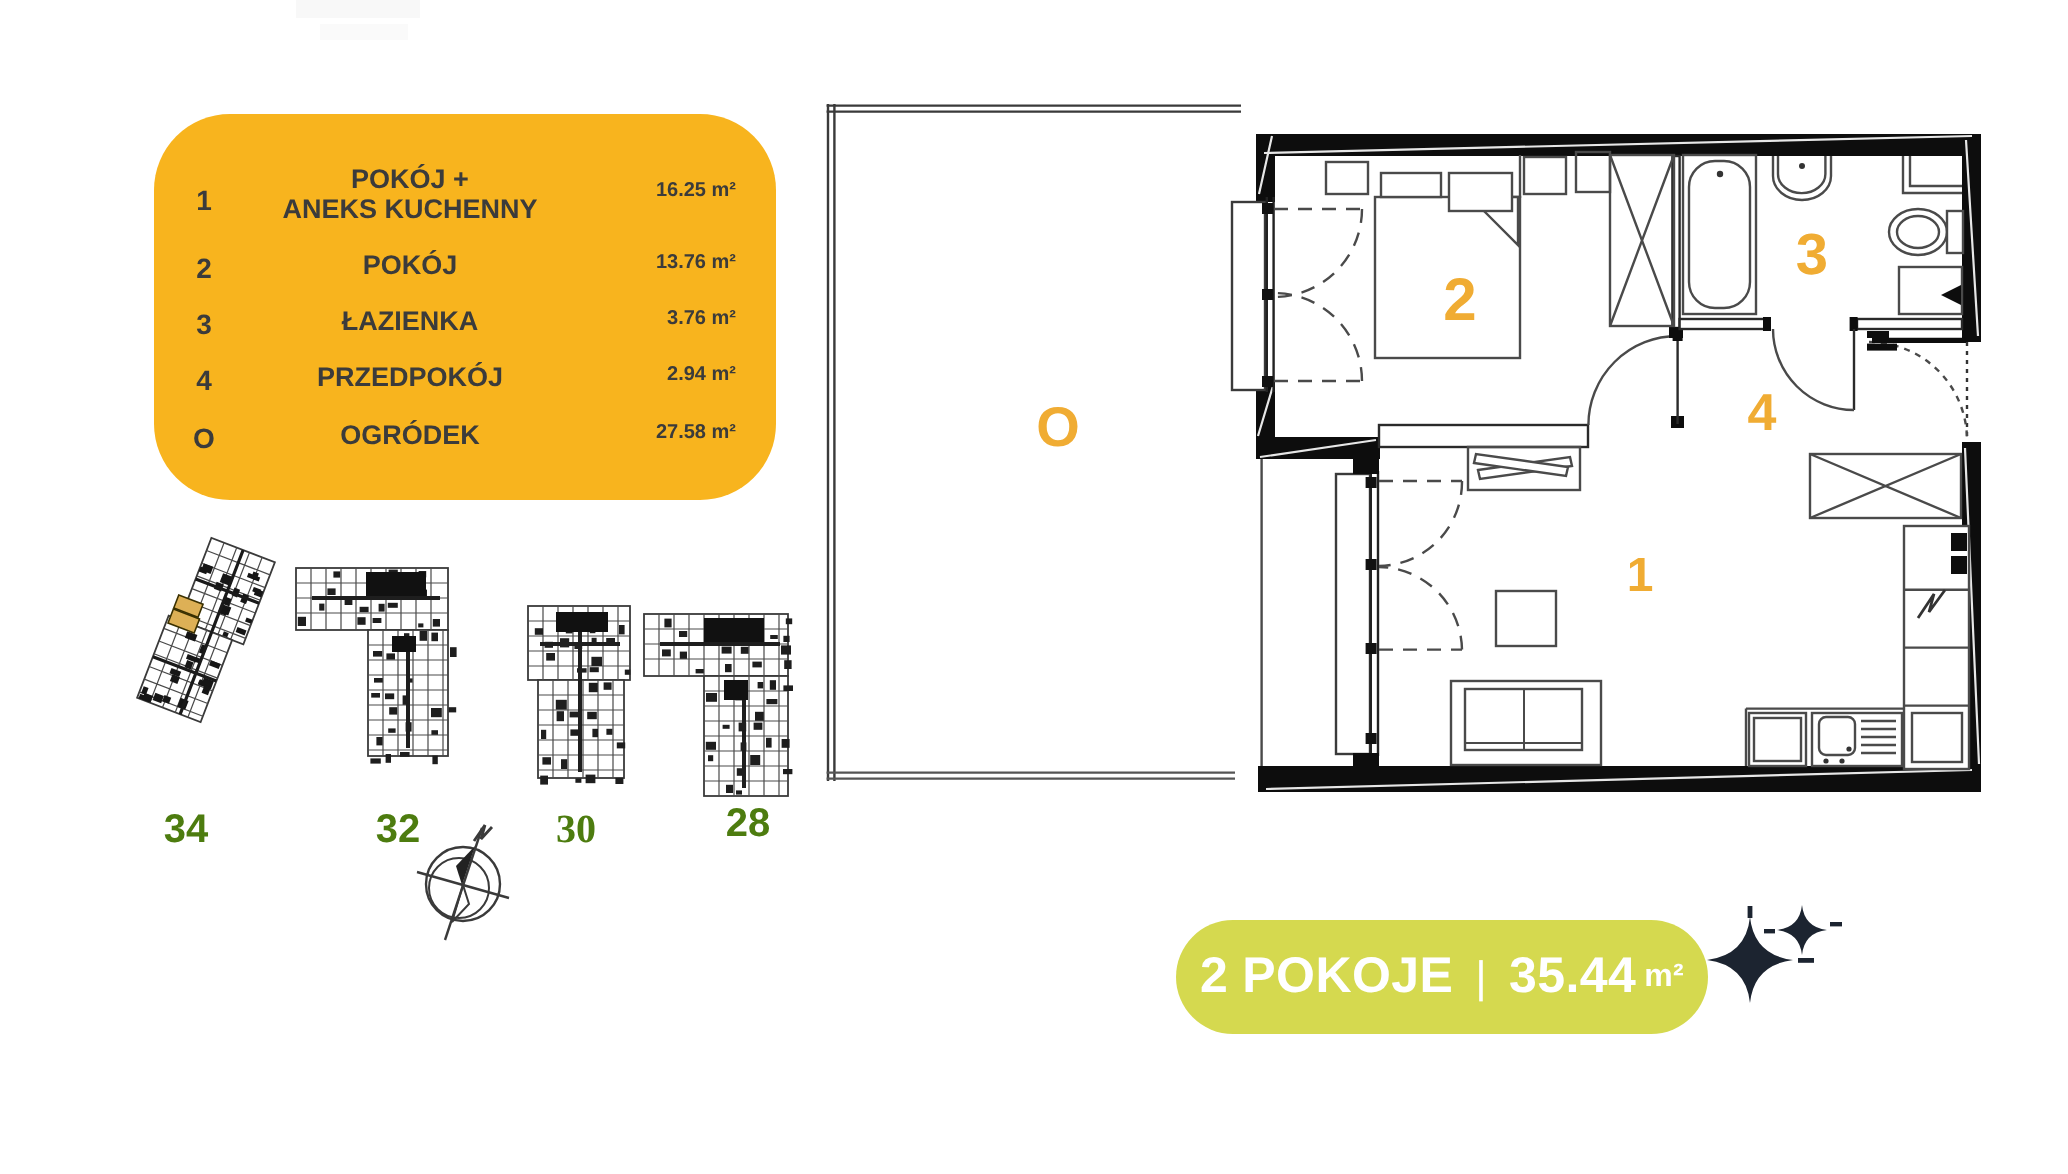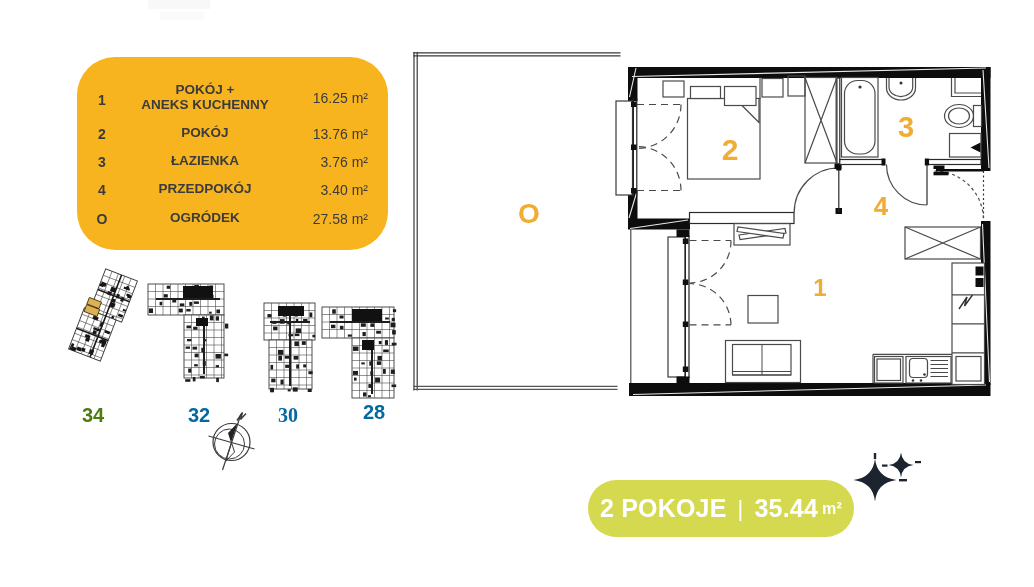--- a/index.html
+++ b/index.html
@@ -3,25 +3,25 @@
 <meta charset="utf-8">
 <style>
   html,body{margin:0;padding:0;}
   body{width:1034px;height:587px;background:#ffffff;position:relative;overflow:hidden;
        font-family:"Liberation Sans", sans-serif;}
   .legend{position:absolute;left:77px;top:57px;width:311px;height:193px;background:#F8B41E;
           border-radius:38px;color:#3b3b3b;}
   .lrow{position:absolute;left:0;width:100%;}
   .lnum{position:absolute;left:10px;width:30px;text-align:center;font-weight:bold;font-size:14px;}
   .llab{position:absolute;left:48px;width:160px;text-align:center;font-weight:bold;font-size:13.5px;line-height:14.5px;}
-  .lval{position:absolute;right:20px;width:110px;text-align:right;font-weight:normal;font-size:14px;}
-  .badge{position:absolute;left:588px;top:480px;width:266px;height:57px;background:#D5D94F;
+  .lval{position:absolute;right:20px;width:110px;text-align:right;font-weight:bold;font-size:10px;}
+  .badge{position:absolute;left:588px;top:460px;width:266px;height:57px;background:#D5D94F;
          border-radius:29px;color:#ffffff;font-weight:bold;font-size:25px;
          display:flex;align-items:center;justify-content:center;white-space:nowrap;letter-spacing:0.2px;}
-  .bnum{position:absolute;font-weight:bold;font-size:20px;color:#0369a1;text-align:center;width:40px;}
+  .bnum{position:absolute;font-weight:bold;font-size:20px;color:#4d7c0f;text-align:center;width:40px;}
   svg{position:absolute;left:0;top:0;}
 </style>
 </head>
 <body>
 
 <div style="position:absolute;left:148px;top:0px;width:62px;height:9px;background:#f8f8f8;"></div>
 <div style="position:absolute;left:160px;top:12px;width:44px;height:8px;background:#fafafa;"></div>
 
 <div class="legend">
 
@@ -39,21 +39,21 @@
 
   <div class="lrow" style="top:97px;">
       <span class="lnum">3</span>
     <span class="llab">ŁAZIENKA</span>
       <span class="lval">3.76 m²</span>
     </div>
 
   <div class="lrow" style="top:125px;">
       <span class="lnum">4</span>
     <span class="llab">PRZEDPOKÓJ</span>
-      <span class="lval">3.40 m²</span>
+      <span class="lval">2.94 m²</span>
     </div>
 
   <div class="lrow" style="top:153.5px;">
       <span class="lnum">O</span>
     <span class="llab">OGRÓDEK</span>
       <span class="lval">27.58 m²</span>
     </div>
 </div>
 
 <div class="bnum" style="left:73px;top:404px;color:#4d7c0f;">34</div>

